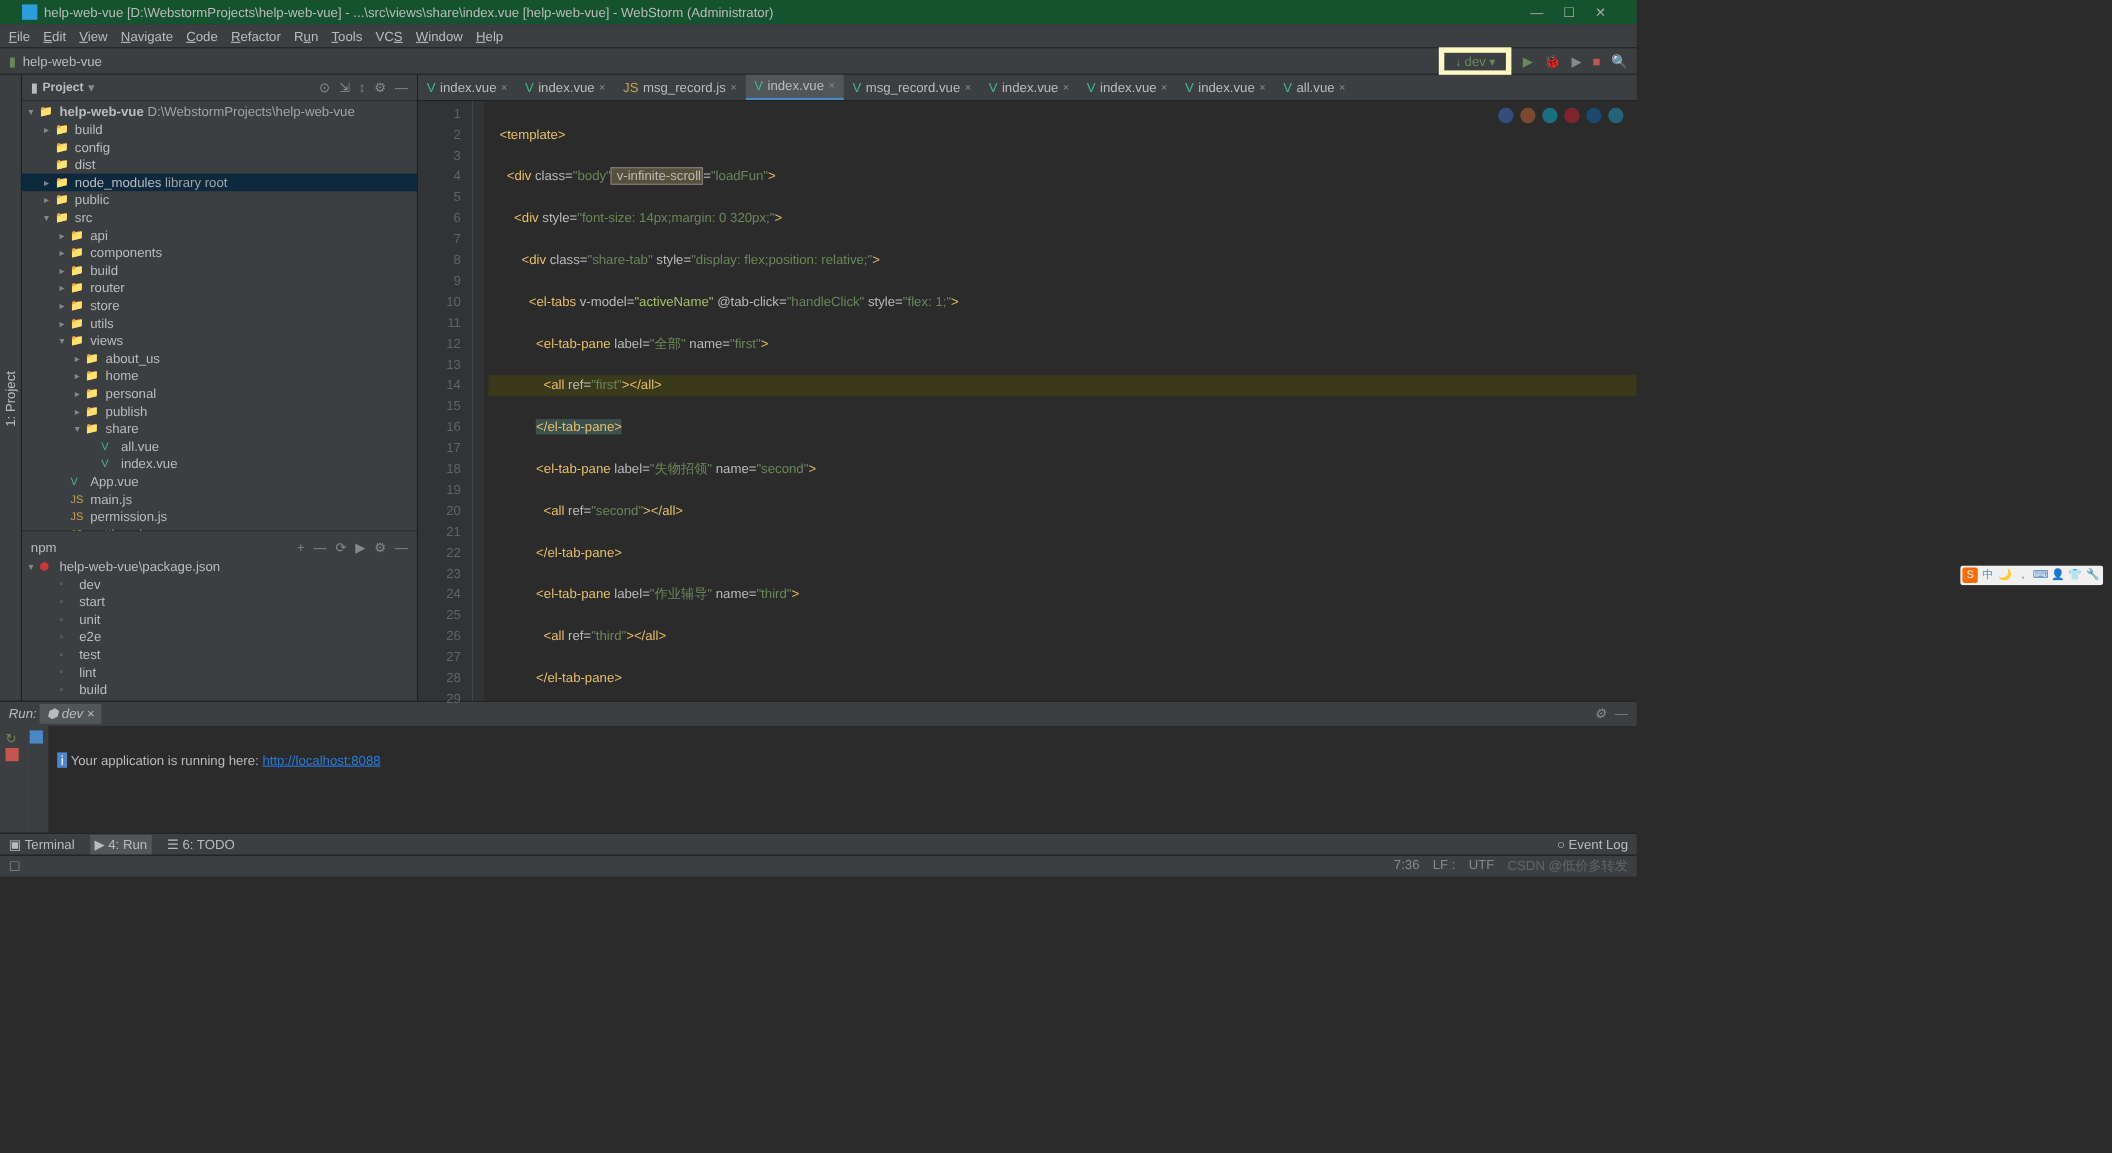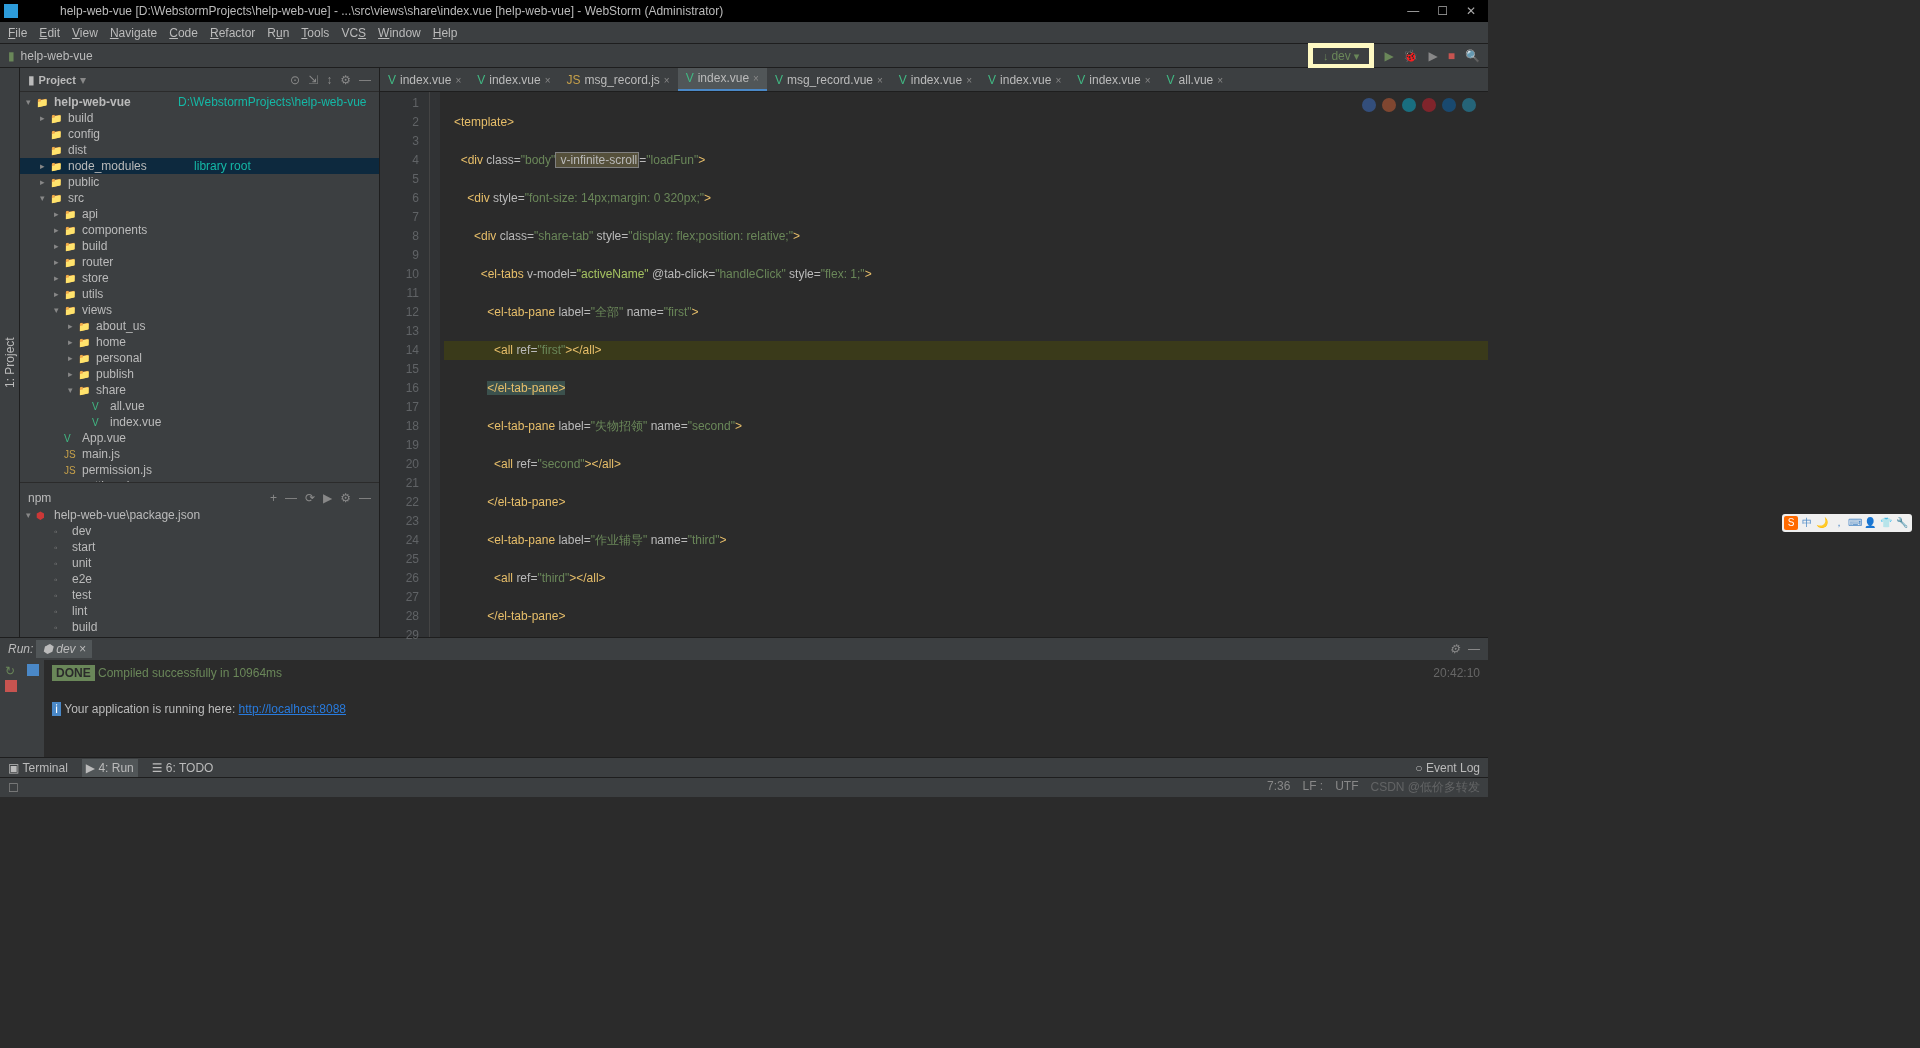--- a/index.html
+++ b/index.html
@@ -1,17 +1,17 @@
 <!DOCTYPE html>
 <html><head>
 <meta charset="utf-8">
 <style>
 * { margin: 0; padding: 0; box-sizing: border-box; font-family: "Segoe UI", sans-serif; font-size: 12px; }
 body { background: #2b2b2b; color: #bbbbbb; width: 1488px; height: 797px; overflow: hidden; display: flex; flex-direction: column; }
-.titlebar { height: 22px; background: #000000; display: flex; align-items: center; padding: 0 4px; color: #bbbbbb; font-size: 11px; gap: 36px; }
+.titlebar { height: 22px; background: #14532d; display: flex; align-items: center; padding: 0 20px; color: #bbbbbb; font-size: 11px; }
 .titlebar .ws-icon { width: 14px; height: 14px; background: #2d9cdb; margin-right: 6px; }
 .titlebar .controls { margin-left: auto; display: flex; gap: 18px; padding-right: 8px; }
 .titlebar .controls span { cursor: pointer; color: #aaa; }
 .menubar { height: 22px; background: #3c3f41; display: flex; align-items: center; padding: 0 8px; gap: 12px; border-bottom: 1px solid #1e1e1e; font-size: 12px; }
 .menubar span { cursor: pointer; }
 .menubar span u { text-decoration: underline; }
 .toolbar { height: 24px; background: #3c3f41; display: flex; align-items: center; padding: 0 8px; border-bottom: 1px solid #1e1e1e; }
 .toolbar .proj-icon { color: #6a8759; margin-right: 6px; }
 .toolbar .right-tools { margin-left: auto; display: flex; align-items: center; gap: 10px; }
 .toolbar .config-box { border: 5px solid #fef9c3; padding: 1px 10px; font-size: 11px; color: #6a8759; }
@@ -22,21 +22,21 @@
 .sb-header { height: 24px; display: flex; align-items: center; padding: 0 8px; background: #3c3f41; border-bottom: 1px solid #2b2b2b; }
 .sb-header .title { font-weight: bold; font-size: 11px; }
 .sb-header .tools { margin-left: auto; display: flex; gap: 8px; color: #888; }
 .tree { flex: 1; overflow: auto; padding: 2px 0; }
 .tree-row { display: flex; align-items: center; height: 16px; padding-left: 6px; cursor: pointer; font-size: 12px; }
 .tree-row .arrow { width: 10px; color: #888; font-size: 9px; }
 .tree-row .ico { width: 14px; margin-right: 4px; font-size: 10px; }
 .fold { color: #aaa; }
 .vue-ico { color: #41b883; }
 .js-ico { color: #c7a14a; }
-.dim { color: #14b8a6; margin-left: 44px; }
+.dim { color: #a3a3a3; }
 .npm-sec { border-top: 1px solid #2b2b2b; }
 .npm-header { height: 22px; display: flex; align-items: flex-end; padding: 0 8px; font-size: 11px; }
 .npm-header .tools { margin-left: auto; display: flex; gap: 8px; color: #888; }
 .editor-col { flex: 1; display: flex; flex-direction: column; min-width: 0; }
 .tabs { height: 24px; background: #3c3f41; display: flex; align-items: flex-end; border-bottom: 1px solid #1e1e1e; overflow: hidden; }
 .tab-item { padding: 4px 8px; display: flex; align-items: center; gap: 4px; cursor: pointer; font-size: 11px; color: #bbb; }
 .tab-item.active { background: #515658; border-bottom: 2px solid #4a88c7; }
 .tab-item .close { color: #888; font-size: 10px; }
 .editor-area { flex: 1; display: flex; background: #2b2b2b; min-height: 0; position: relative; }
 .gutter { width: 50px; background: #313335; color: #606366; text-align: right; padding: 2px 10px 2px 0; font-family: "Consolas", monospace; font-size: 12px; line-height: 19px; border-right: 1px solid #444; }
@@ -445,21 +445,20 @@
     <div class="run-gutter">
       <span style="color:#6a8759">↻</span>
       <span style="background:#c75450"></span>
       <span></span>
     </div>
     <div class="run-gutter">
       <span style="background:#4a88c7"></span>
       <span></span>
     </div>
     <div class="run-out">
-      <div><span class="done">DONE</span> <span style="color:#6a8759">Compiled successfully in 10964ms</span><span class="timestamp">20:42:10</span></div>
       <div>&nbsp;</div>
       <div><span style="background:#4a88c7;color:#fff;padding:0 3px">ℹ</span> <span>Your application is running here: </span><a>http://localhost:8088</a></div>
     </div>
   </div>
 </div>
 
 <div class="bottom-tabs">
   <span>▣ <span>Terminal</span></span>
   <span style="background:#515658;padding:2px 4px">▶ <span>4: Run</span></span>
   <span>☰ <span>6: TODO</span></span>

